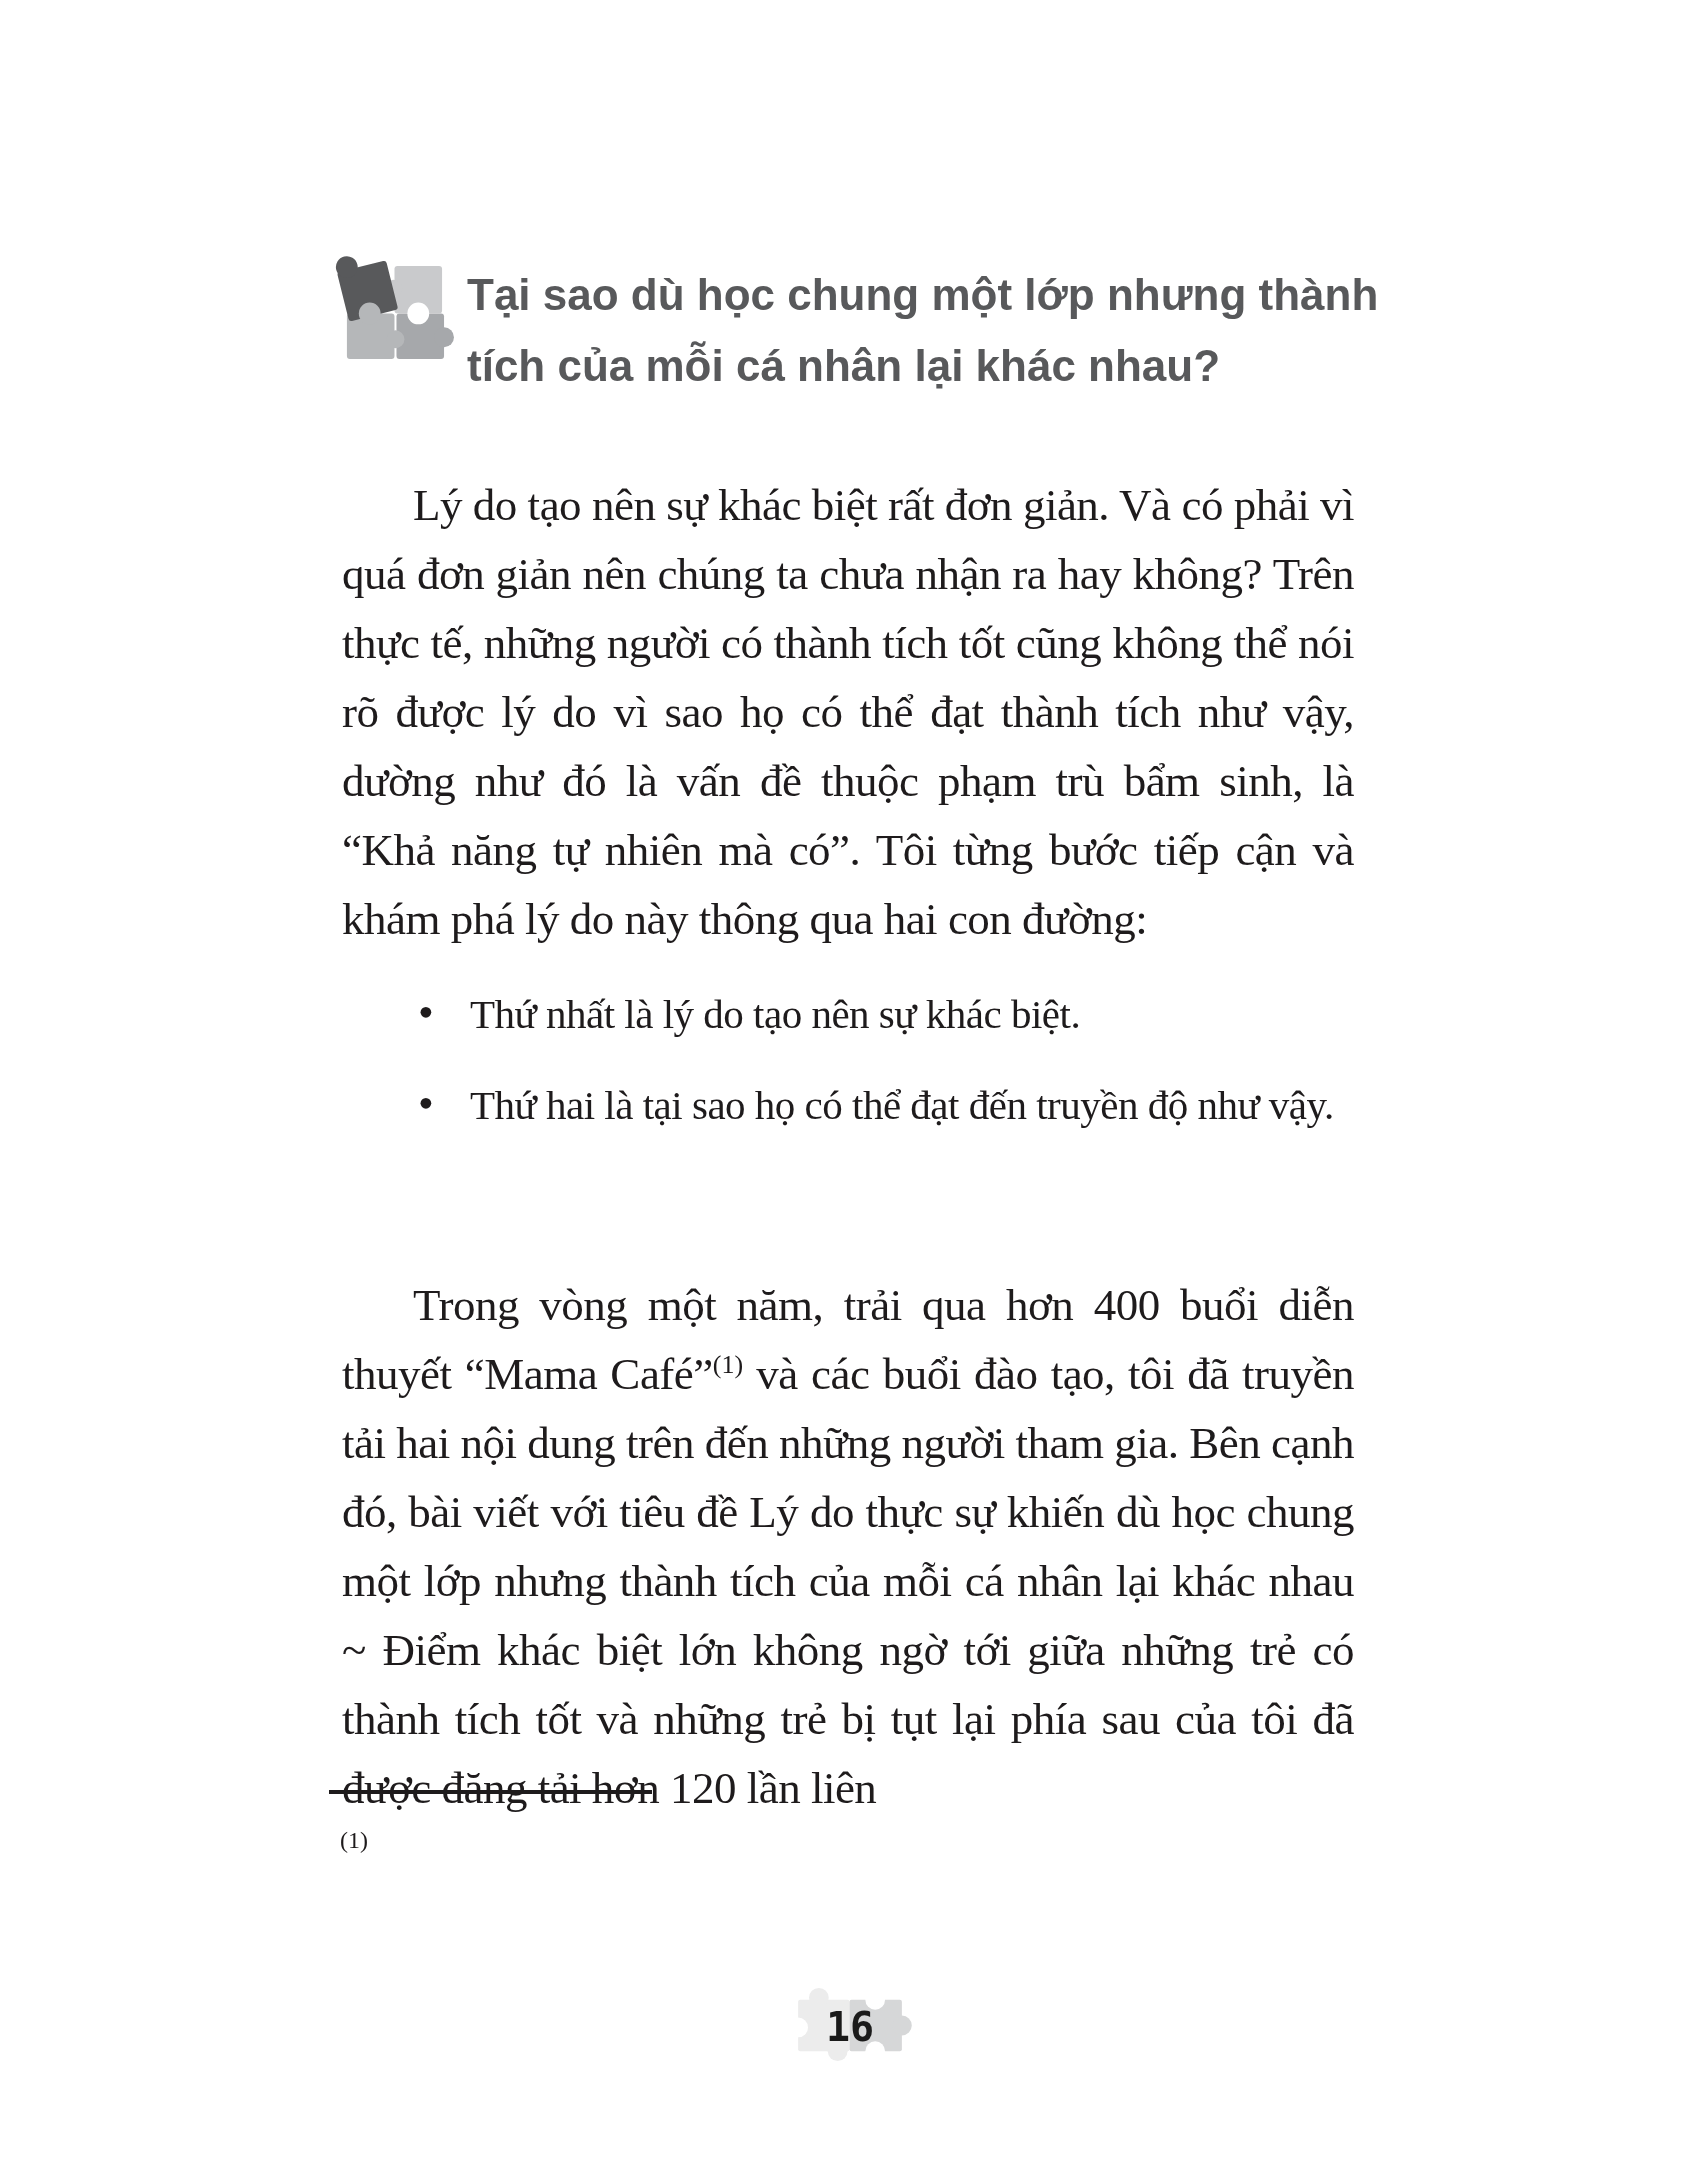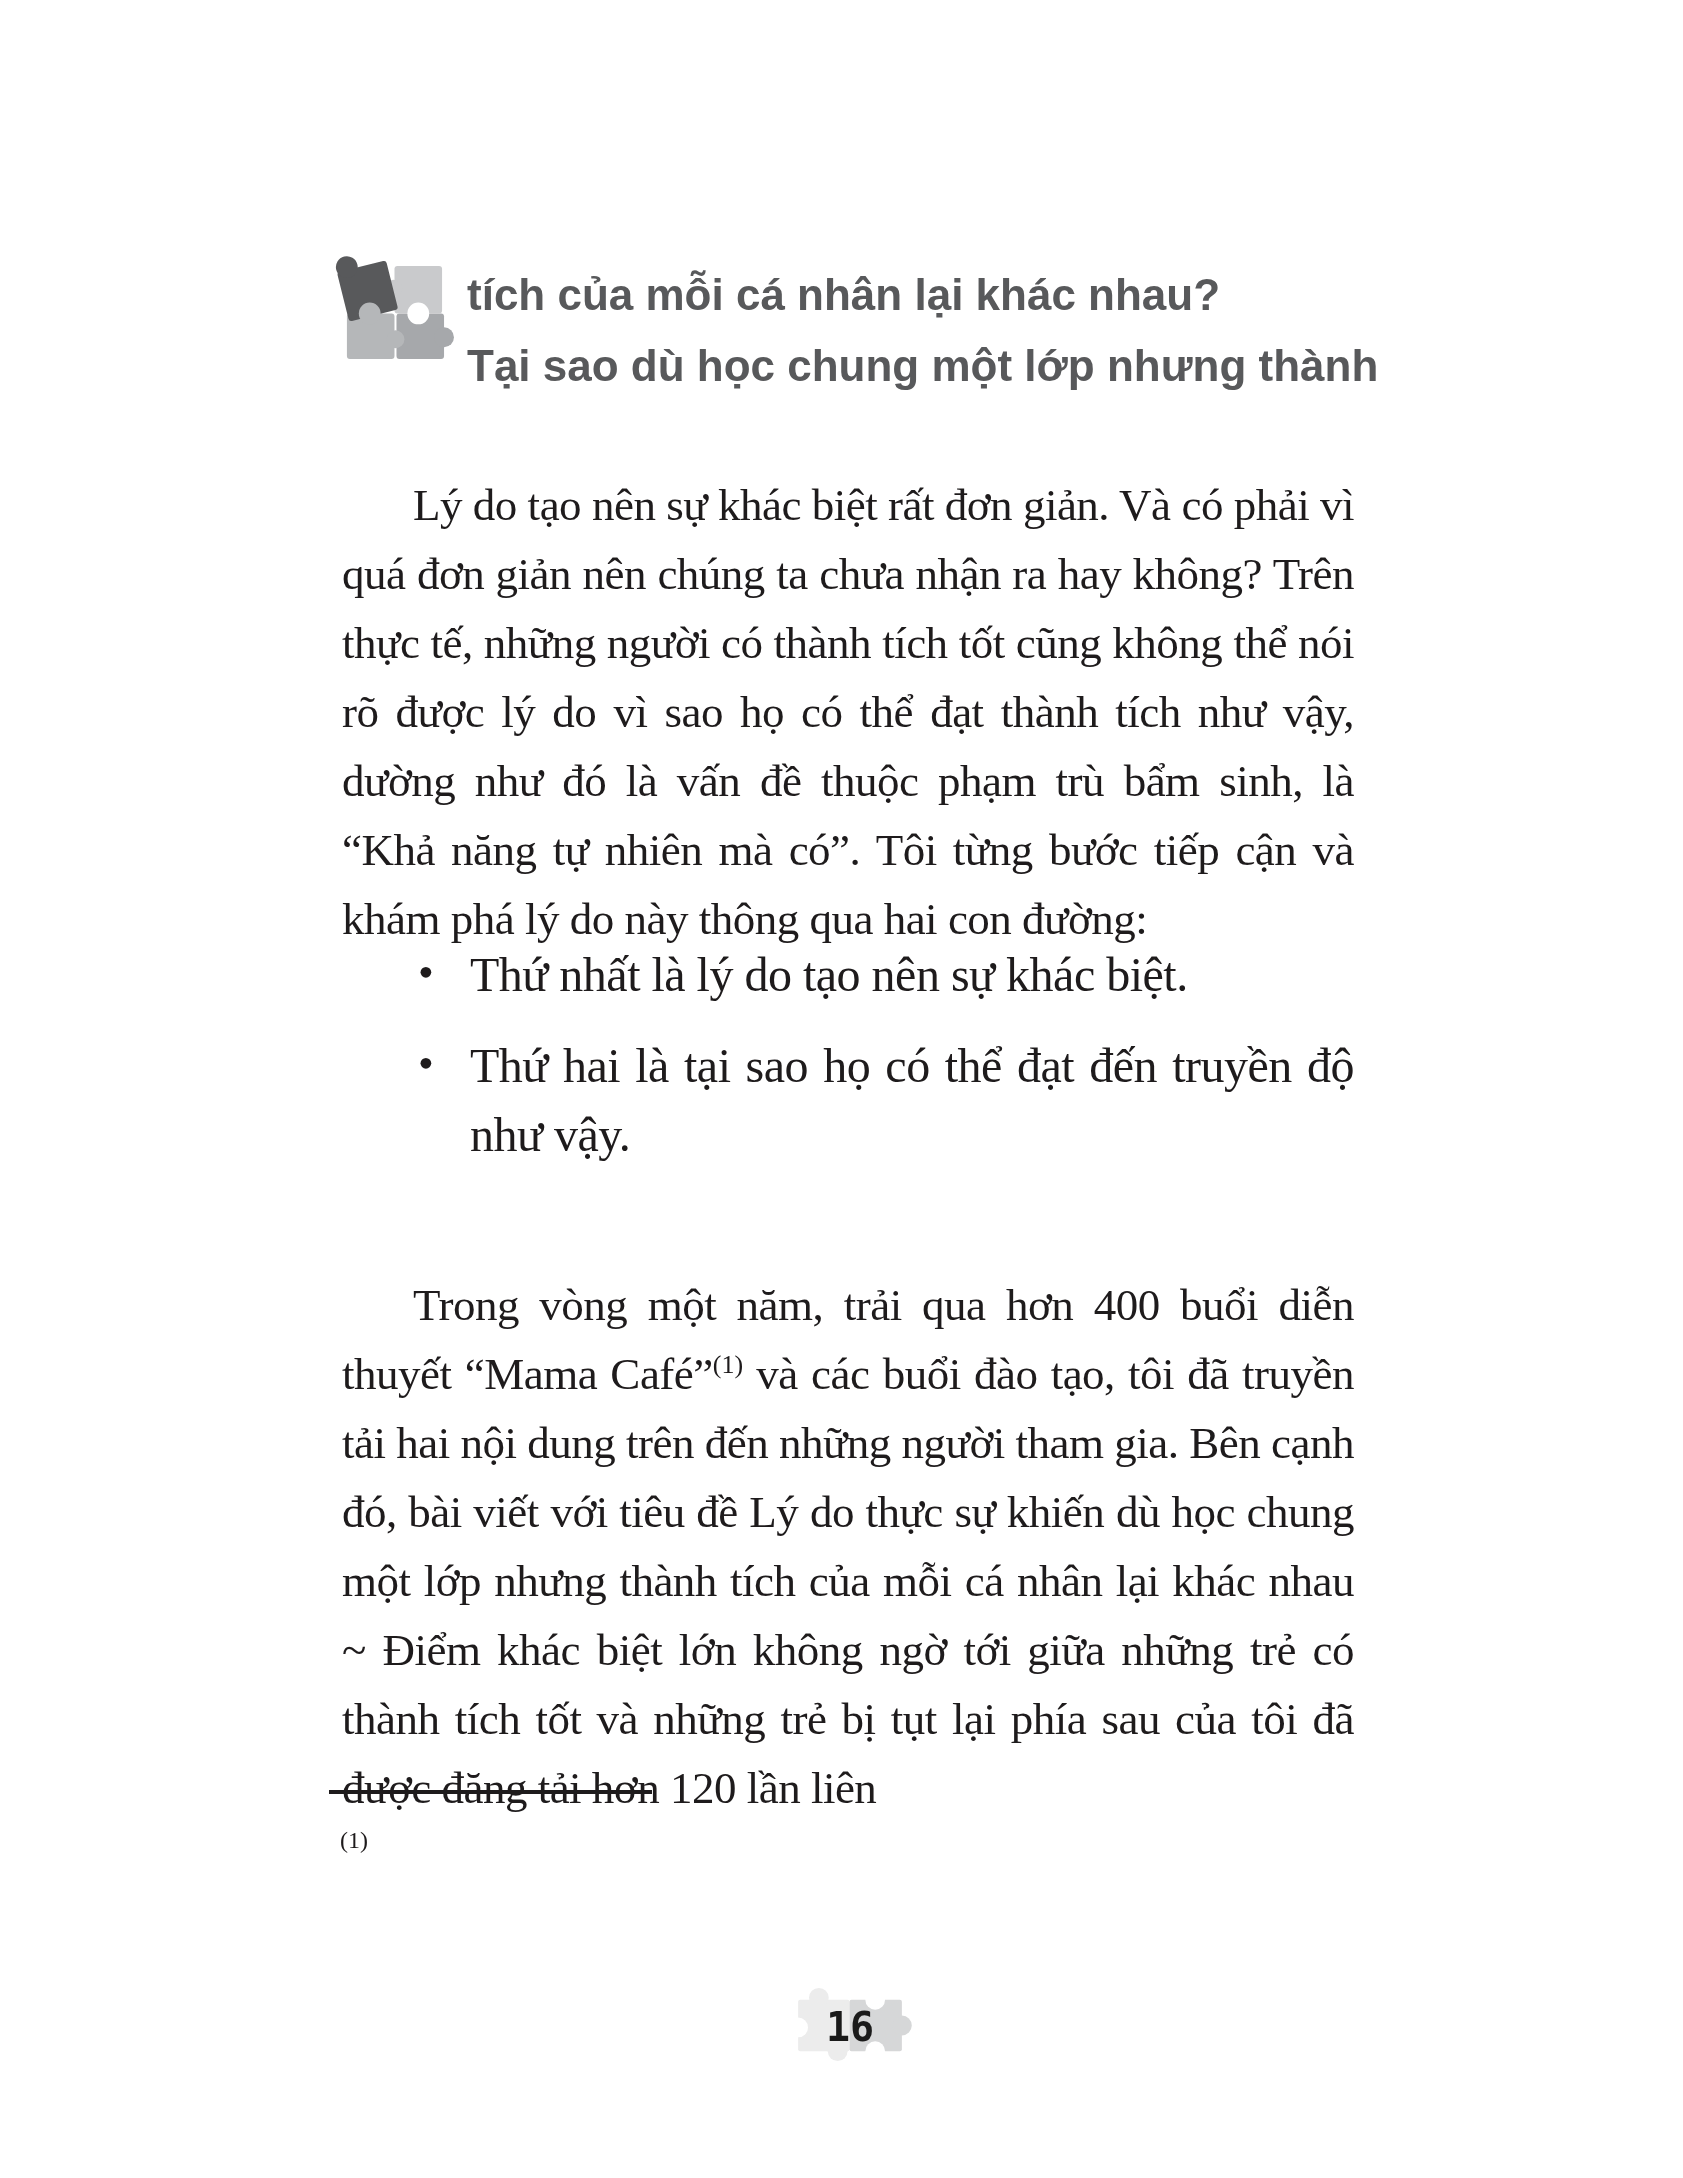--- a/index.html
+++ b/index.html
@@ -35,23 +35,23 @@
   }
   .para1 { top:426px; text-indent:71px; }
   .para2 { top:1226px; text-indent:71px; }
   .para2 sup {
     font-size:26px; line-height:0; vertical-align:super;
     letter-spacing:0;
   }
   .italic-title { }
 
   .bullet-list {
-    position:absolute; left:418px; top:940px; width:936px;
+    position:absolute; left:418px; top:980px; width:936px;
     margin:0; padding:0; list-style:none;
-    font-size:48px; line-height:69px;
+    font-size:41px; line-height:69px;
     letter-spacing:-0.5px;
   }
   .bullet-item {
     position:relative;
     padding-left:52px;
     margin-bottom:22px;
     text-align:justify;
   }
   .bullet-item::before {
     content:"\2022";
@@ -110,22 +110,22 @@
 
     <g transform="rotate(-14 34 38)">
       <rect x="9" y="14" width="51" height="51" rx="3" fill="#58595b"></rect>
       <circle cx="20" cy="11" r="11" fill="#58595b"></circle>
     </g>
 
     <circle cx="37" cy="62" r="11" fill="#b5b7b9"></circle>
   </svg>
 
   <div class="heading">
+    <div>Tại sao dù học chung một lớp nhưng thành</div>
     <div>tích của mỗi cá nhân lại khác nhau?</div>
-    <div>Tại sao dù học chung một lớp nhưng thành</div>
   </div>
 
   <p class="bodycol para1">Lý do tạo nên sự khác biệt rất đơn giản. Và có phải vì quá đơn giản nên chúng ta chưa nhận ra hay không? Trên thực tế, những người có thành tích tốt cũng không thể nói rõ được lý do vì sao họ có thể đạt thành tích như vậy, dường như đó là vấn đề thuộc phạm trù bẩm sinh, là “Khả năng tự nhiên mà có”. Tôi từng bước tiếp cận và khám phá lý do này thông qua hai con đường:</p>
 
   <ul class="bullet-list">
     <li class="bullet-item">Thứ nhất là lý do tạo nên sự khác biệt.</li>
     <li class="bullet-item">Thứ hai là tại sao họ có thể đạt đến truyền độ như vậy.</li>
   </ul>
 
   <p class="bodycol para2"><span>Trong vòng một năm, trải qua hơn 400 buổi diễn thuyết “Mama Café”</span><sup>(1)</sup><span> và các buổi đào tạo, tôi đã truyền tải hai nội dung trên đến những người tham gia. Bên cạnh đó, bài viết với tiêu đề </span><span class="italic-title">Lý do thực sự khiến dù học chung một lớp nhưng thành tích của mỗi cá nhân lại khác nhau ~ Điểm khác biệt lớn không ngờ tới giữa những trẻ có thành tích tốt và những trẻ bị tụt lại phía sau</span><span> của tôi đã được đăng tải hơn 120 lần liên</span></p>

